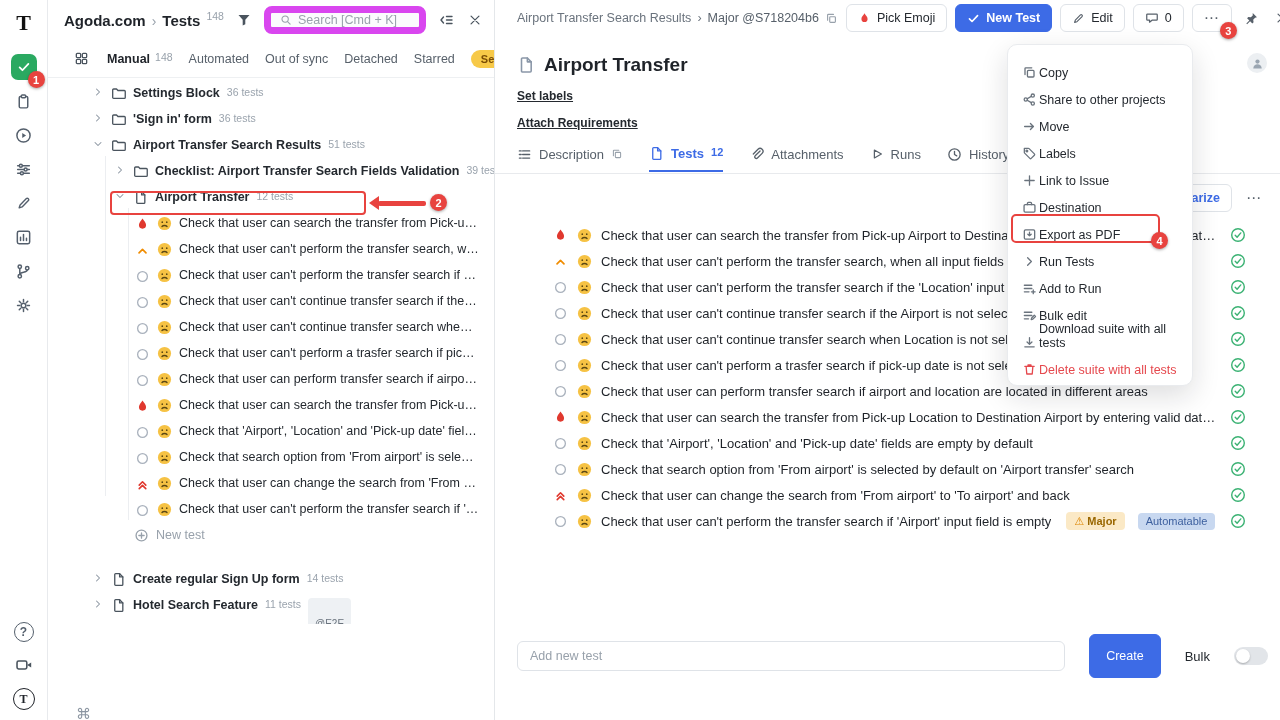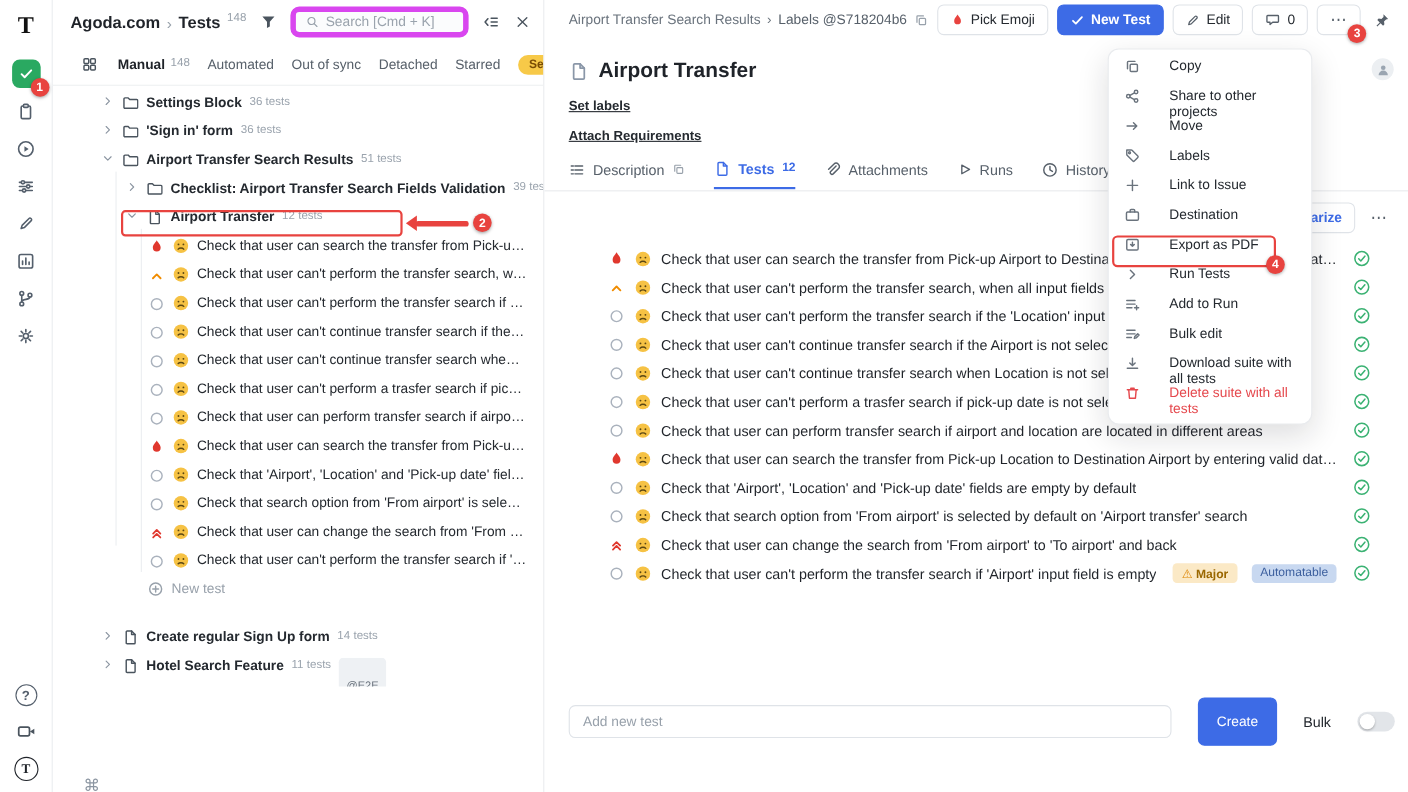--- a/index.html
+++ b/index.html
@@ -21,21 +21,21 @@
   .t-avatar{width:22px;height:22px;border-radius:50%;border:1.6px solid #1f2329;color:#1f2329;font-weight:700;font-size:12px;display:flex;align-items:center;justify-content:center;font-family:"Liberation Serif",serif}
   
   .annb{position:absolute;width:17px;height:17px;border-radius:50%;background:#e8433f;color:#fff;font-size:11px;font-weight:700;display:flex;align-items:center;justify-content:center;box-shadow:0 1px 3px rgba(0,0,0,.35);z-index:60}
   
   .sb-head{height:40px;display:flex;align-items:center;padding:0 10px 0 16px;gap:10px}
   .sb-crumb{display:flex;align-items:flex-start;gap:6px;white-space:nowrap}
   .sb-crumb .proj,.sb-crumb .sect{font-size:15px;font-weight:700;color:#1f2329}
   .sb-crumb .sep{color:#98a1ab;font-size:14px;margin-top:1px}
   .sb-crumb .cnt{font-size:10.5px;color:#98a1ab;margin-top:-2px}
   .icon-btn{color:#4a545e;background:none;border:none;display:flex;align-items:center;justify-content:center;cursor:pointer;padding:2px}
-  .sb-search{flex:1;min-width:0;height:28px;border:5px solid #d946ef;border-radius:8px;background:#fbfcfd;display:flex;align-items:center;gap:6px;padding:0 9px;color:#98a1ab}
+  .sb-search{flex:1;min-width:0;height:28px;border:7px solid #d946ef;border-radius:8px;background:#fbfcfd;display:flex;align-items:center;gap:6px;padding:0 9px;color:#98a1ab}
   .sb-search input{border:none;outline:none;background:transparent;font-size:12.5px;color:#57606a;width:100%;font-family:inherit}
   .sb-search input::placeholder{color:#9aa3ad}
   
   .sb-tabs{height:38px;display:flex;align-items:center;gap:16px;padding:0 0 0 24px;border-bottom:1px solid #eef0f2;overflow:hidden;white-space:nowrap}
   .sb-tab{color:#57606a;font-size:12.5px;display:flex;align-items:center;gap:5px;flex-shrink:0;cursor:pointer}
   .sb-tab.first{color:#1f2329;font-weight:600}
   .sb-tab .tcnt{font-size:10.5px;color:#98a1ab;font-weight:400;margin-top:-4px}
   .pill-sev{background:#f7c948;color:#7a4d05;font-size:11px;font-weight:600;padding:3px 10px;border-radius:10px;flex-shrink:0}
   
   .sb-tree{padding-top:8px;position:relative}
@@ -95,21 +95,21 @@
   .badge-auto{background:#c8d8f0;color:#3c5f9e;font-weight:400;margin-left:4px}
   
   .mfooter{position:absolute;left:22px;right:12px;bottom:42px;display:flex;align-items:center;gap:24px}
   .add-input{flex:1;height:30px;border:1px solid #dfe3e8;border-radius:6px;padding:0 12px;font-size:12.5px;color:#24292f;outline:none;font-family:inherit}
   .add-input::placeholder{color:#98a1ab}
   .btn.create{background:#3d6be6;border-color:#3d6be6;color:#fff;height:44px;padding:0 16px}
   .toggle{width:34px;height:18px;border-radius:9px;background:#e2e5e9;position:relative;cursor:pointer;flex-shrink:0}
   .toggle::after{content:"";position:absolute;left:2px;top:2px;width:14px;height:14px;border-radius:50%;background:#fff;box-shadow:0 1px 2px rgba(0,0,0,.25)}
   
   .menu{position:absolute;top:44px;right:87px;width:186px;background:#fff;border:1px solid #e9ebee;border-radius:10px;box-shadow:0 10px 28px rgba(20,24,31,.14);padding:8px 0;z-index:40}
-  .mitem{height:27px;display:flex;align-items:flex-start;gap:26px;padding:0 14px;font-size:12.5px;color:#24292f;cursor:pointer;position:relative}
+  .mitem{height:27px;display:flex;align-items:flex-end;gap:2px;padding:0 14px;font-size:12.5px;color:#24292f;cursor:pointer;position:relative}
   .mitem .mic{color:#6a737d;flex-shrink:0}
   .mitem.danger{color:#e5484d}.mitem.danger .mic{color:#e5484d}
   .mitem.hl::after{content:"";position:absolute;left:3px;right:32px;top:-1px;bottom:-1px;border:2px solid #e8433f;border-radius:5px;pointer-events:none}
   .mitem.hl .annb{right:24px;bottom:-7px}
 </style>
 </head>
 <body>
 
 <div class="rail">
   <div class="logo">T</div>
@@ -541,21 +541,21 @@
     </div>
   </div>
   <span class="cmd-glyph">⌘</span>
 </div>
 
 <div class="main">
   <div class="topbar">
     <div class="mb-crumb">
       <span>Airport Transfer Search Results</span>
       <span>›</span>
-      <span class="cur">Labels @S718204b6</span>
+      <span class="cur">Major @S718204b6</span>
       <svg width="13" height="13" viewBox="0 0 16 16" style="color:#98a1ab">
           <rect x="5.8" y="5.8" width="7" height="7" rx="1"></rect>
           <path d="M3.2 10.2V3.8a.8.8 0 01.8-.8h6.4"></path>
         </svg>
     </div>
     <button class="btn">
       <svg width="13" height="13" viewBox="0 0 16 16" style="color:#e8433f">
           <path class="f" d="M8 1.5C9.2 4 11.8 5.4 11.8 8.6a3.8 3.8 0 01-7.6 0C4.2 5.4 6.8 4 8 1.5z"></path>
         </svg>
       <span>Pick Emoji</span>

